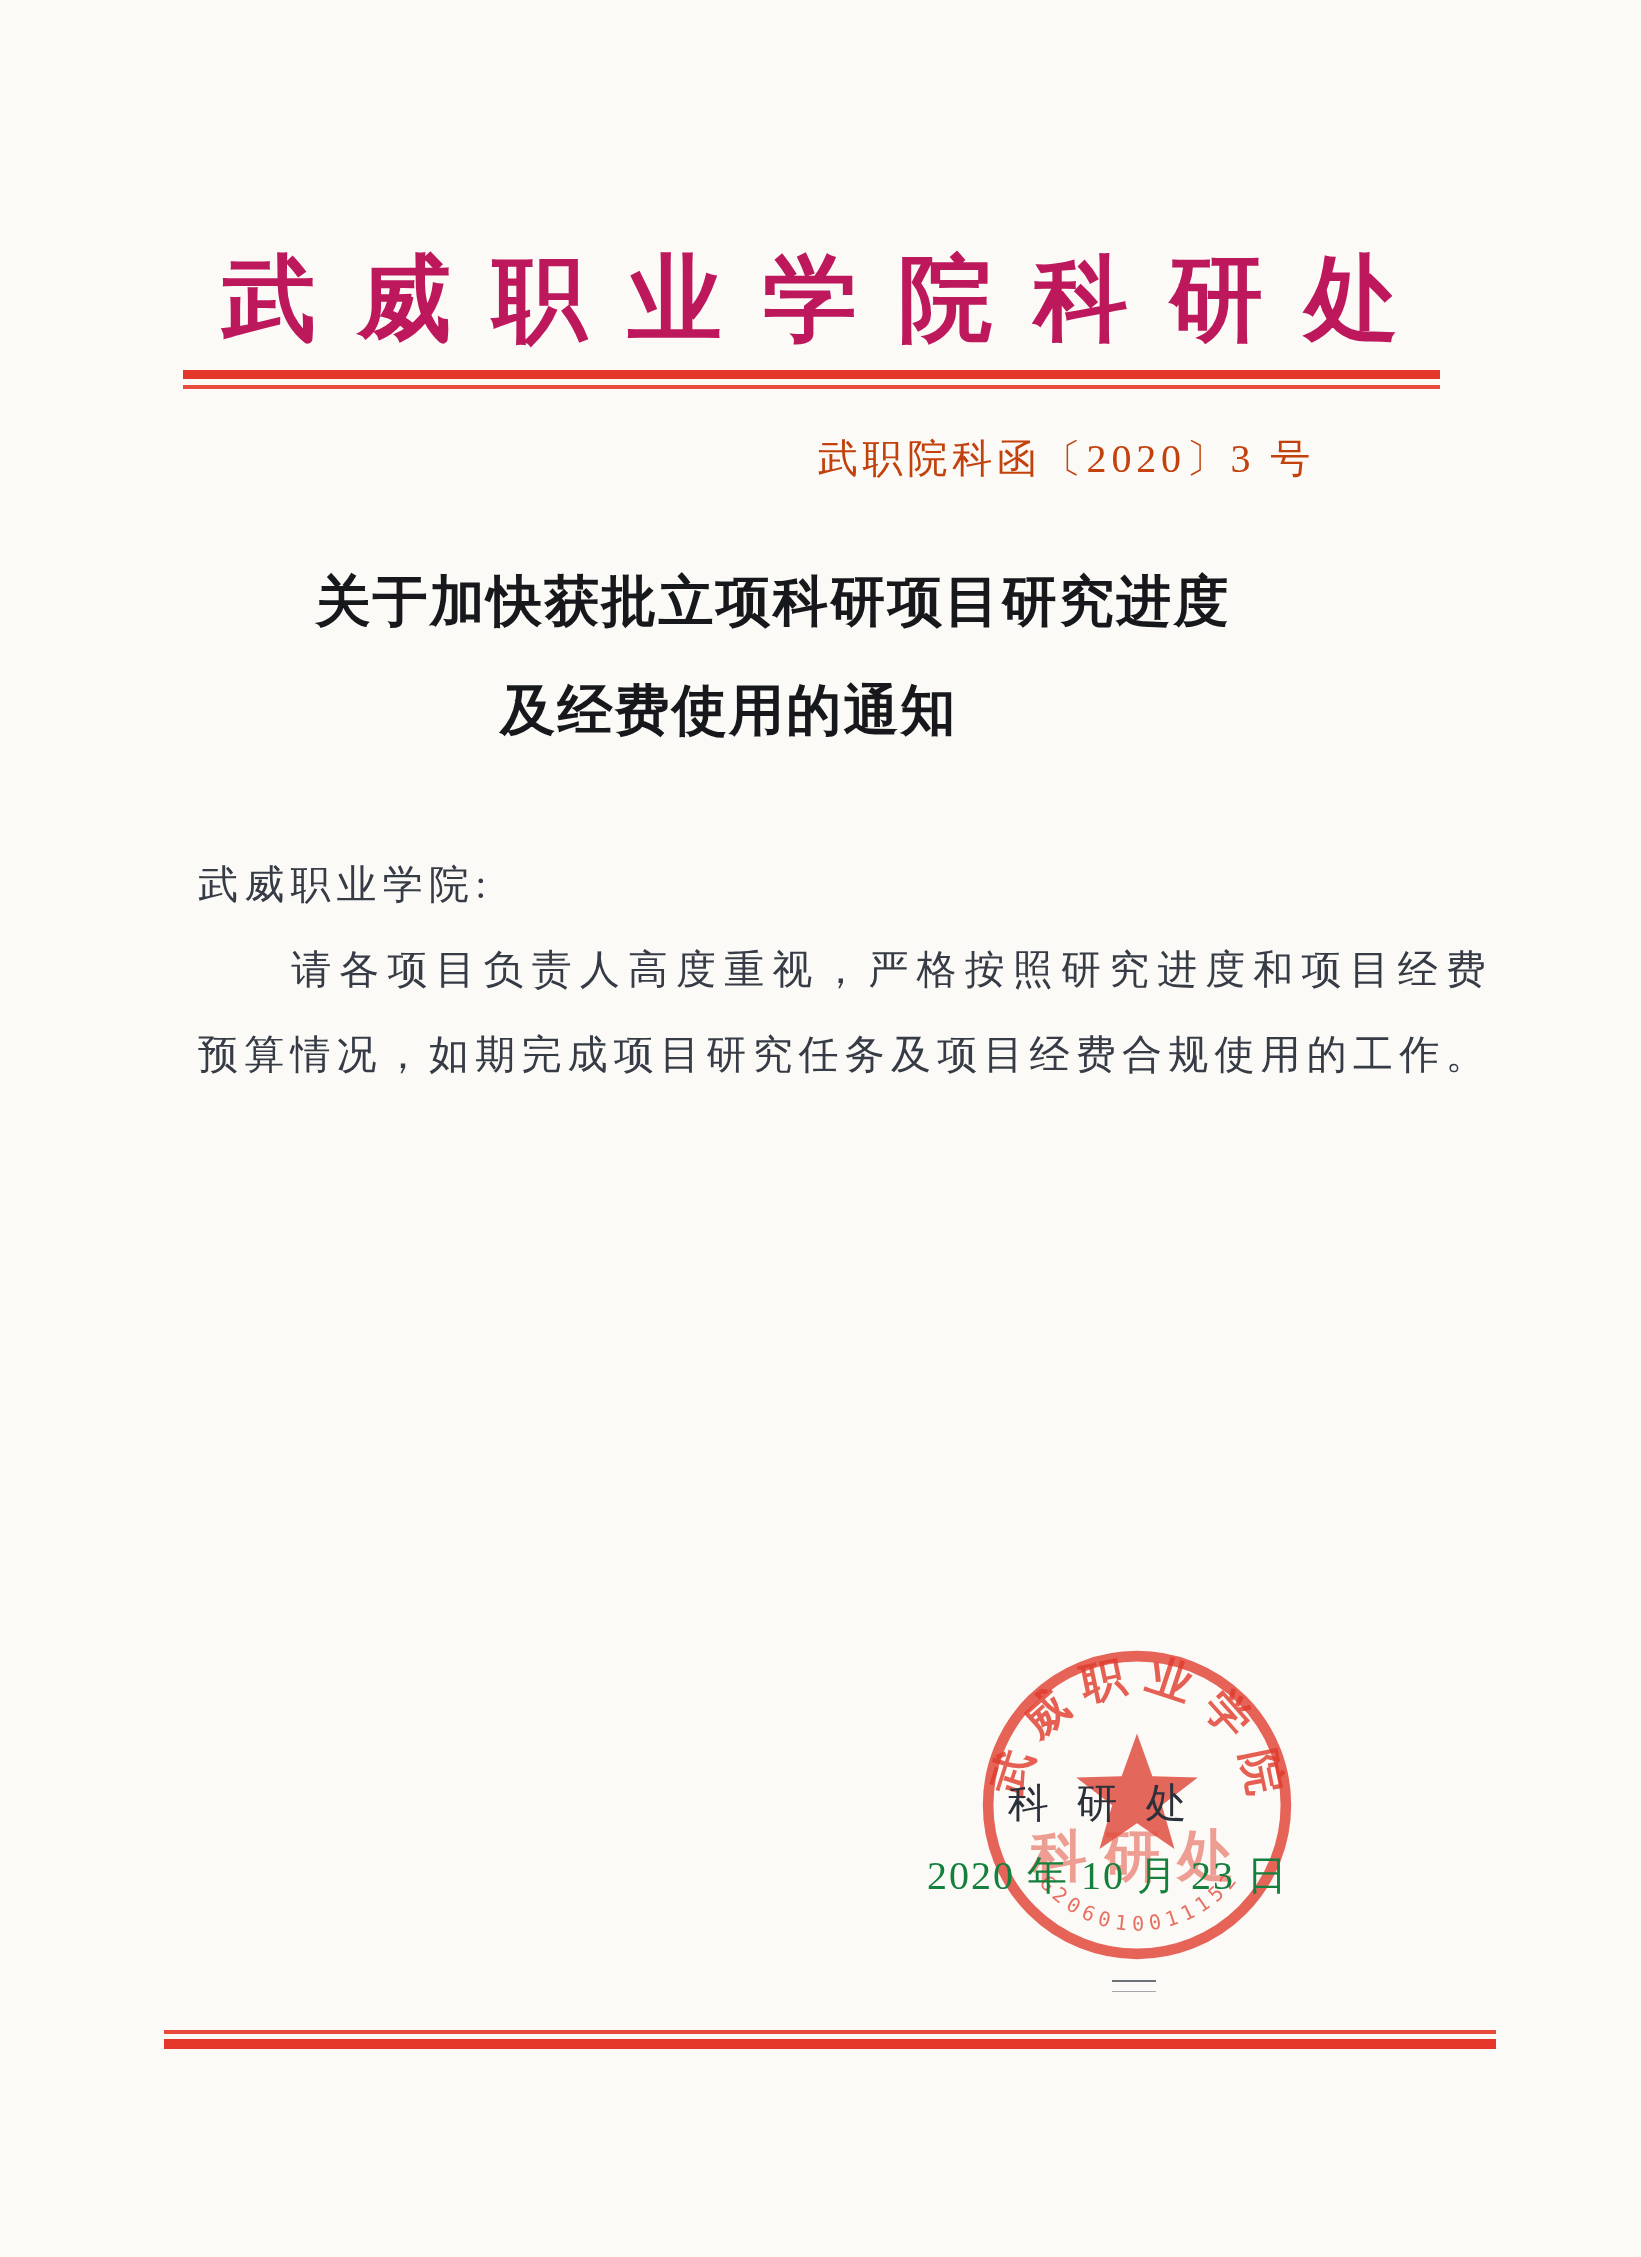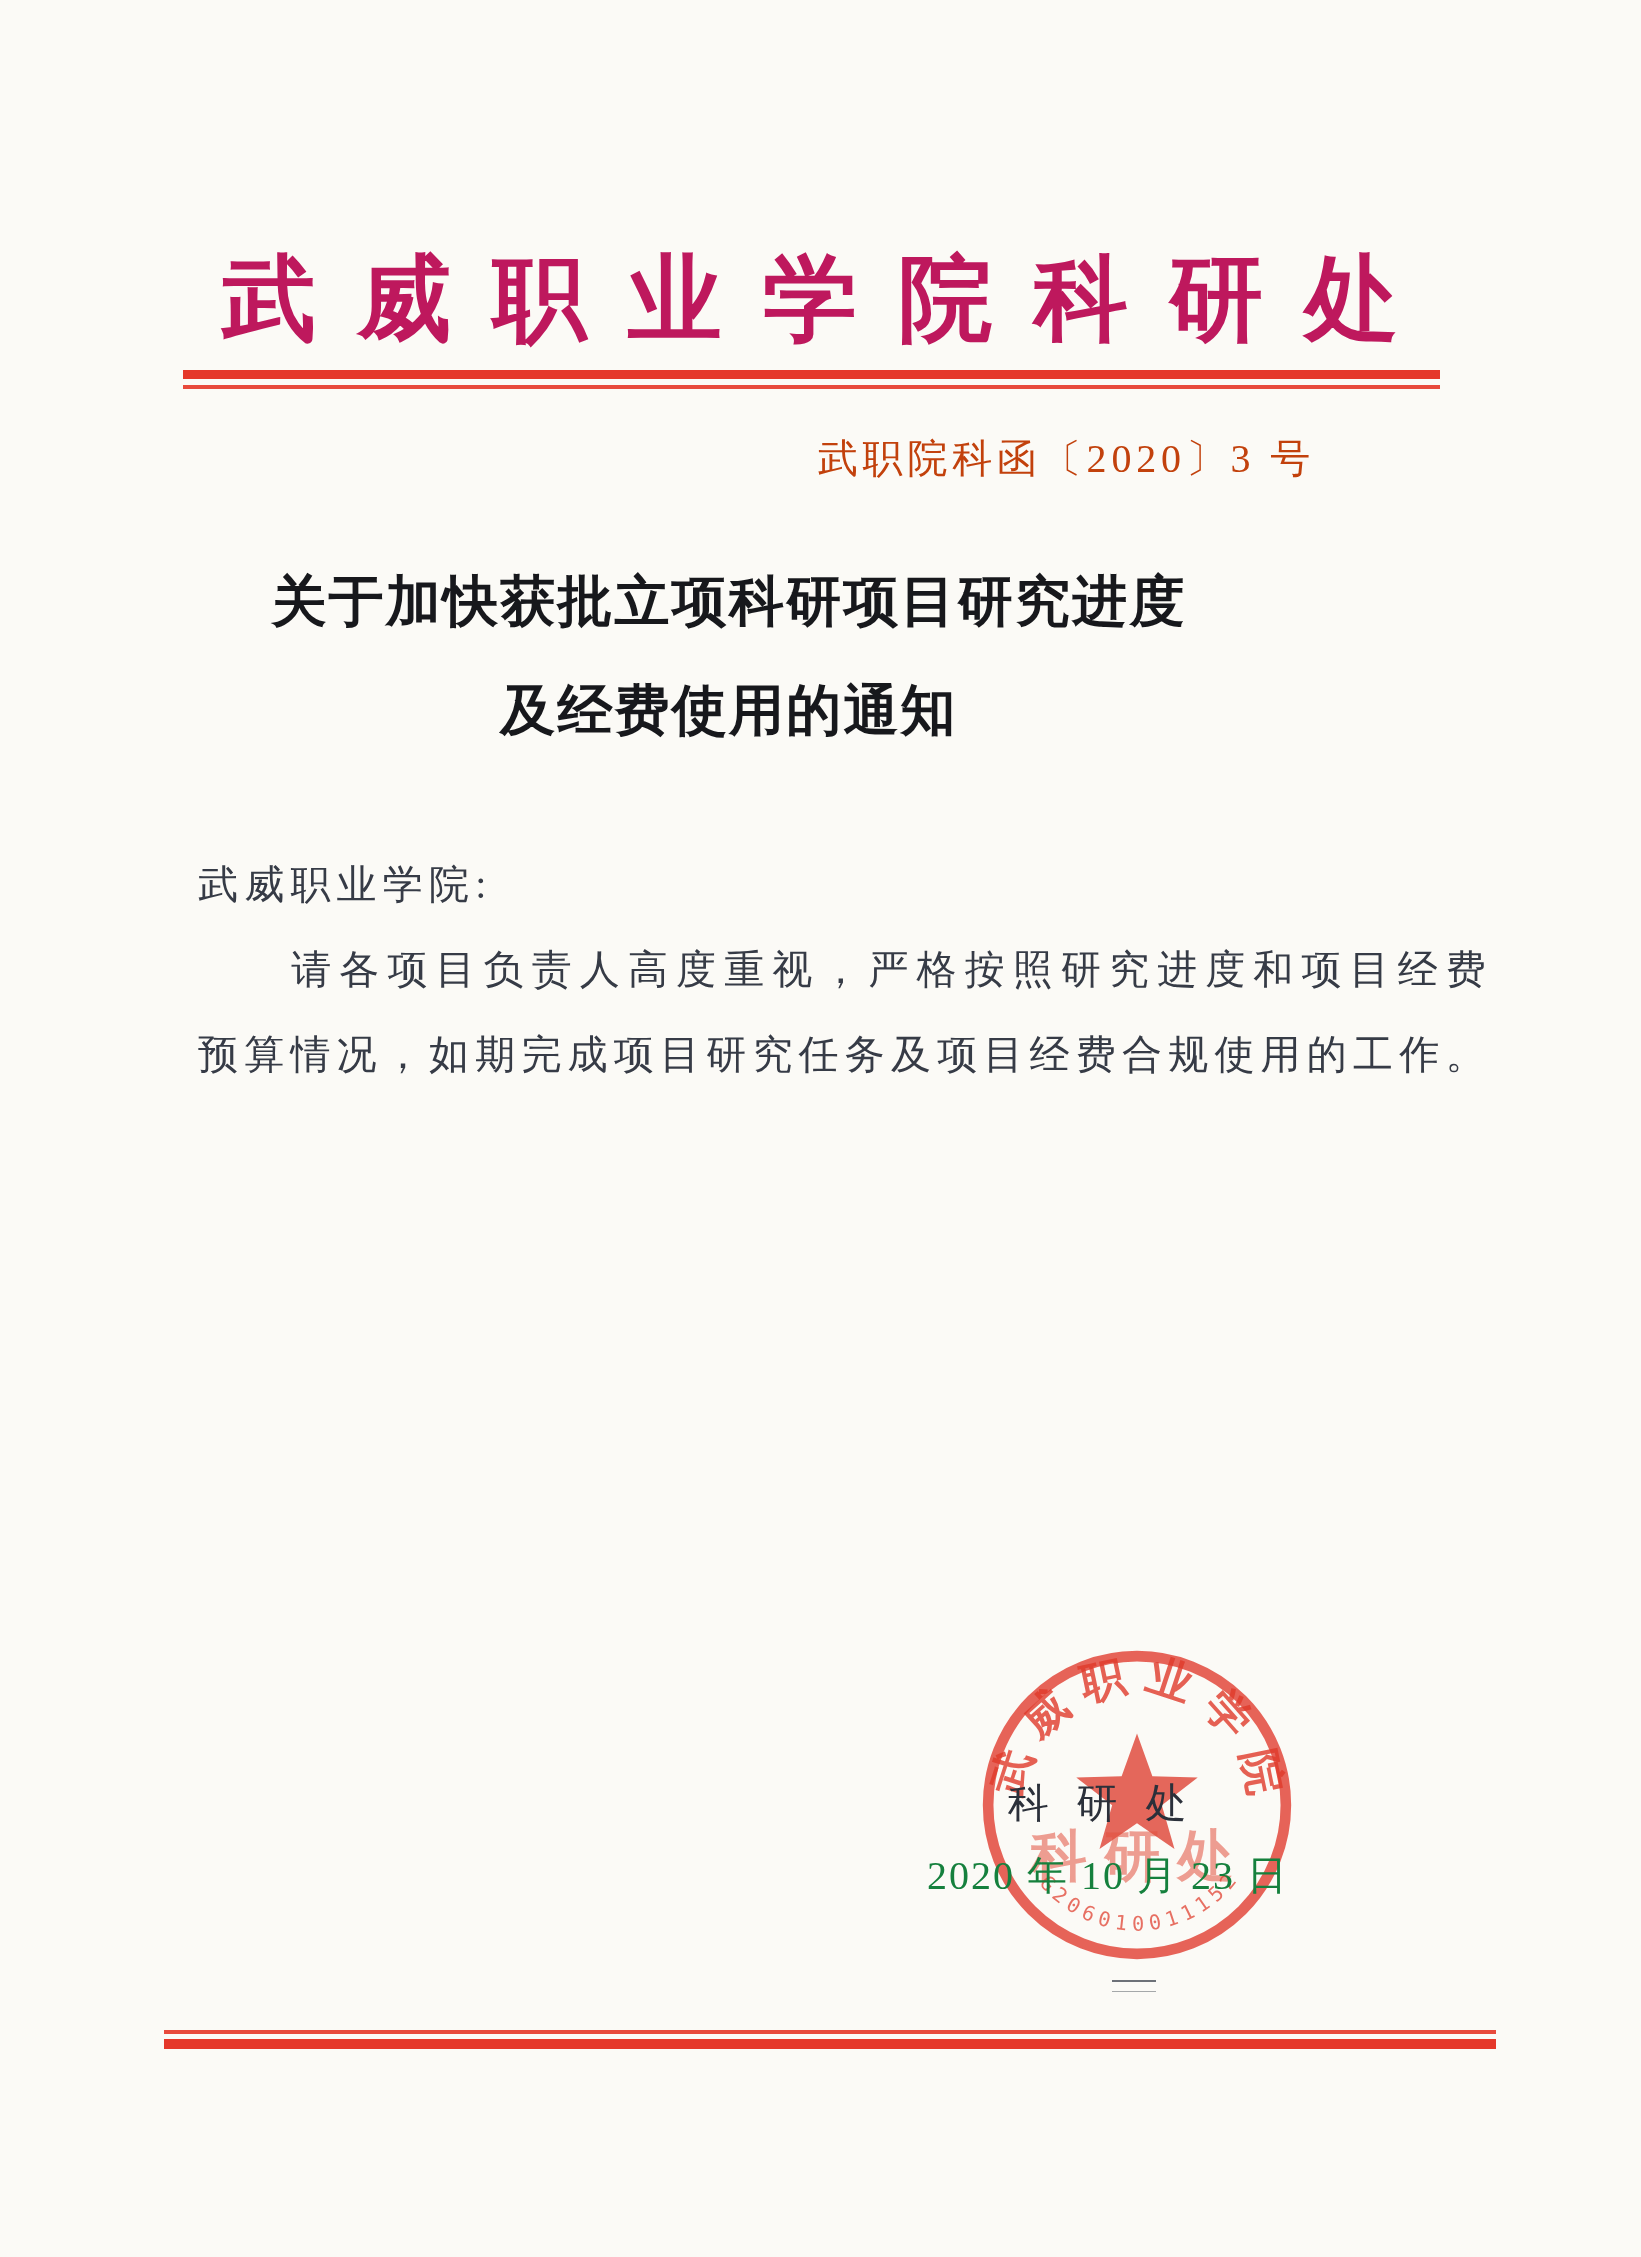--- a/index.html
+++ b/index.html
@@ -19,21 +19,21 @@
   .rule-bottom-thin{left:164px;top:2030px;width:1332px;height:3.9px;background:#e84a3c;}
   .rule-bottom-thick{left:164px;top:2039px;width:1332px;height:9.7px;}
   .doc-number{
     position:absolute;top:431px;left:0;width:1315px;text-align:right;
     font-size:40px;color:#c2410c;letter-spacing:0.12em;white-space:nowrap;
   }
   .notice-title{
     position:absolute;left:0;width:1458px;text-align:center;
     font-size:55px;font-weight:700;color:#17181c;letter-spacing:0.04em;white-space:nowrap;
   }
-  .notice-title.l1{top:565px;}
+  .notice-title.l1{top:565px;padding-left:44px;}
   .notice-title.l2{top:674px;}
   .body-text{
     position:absolute;top:842px;left:198px;width:1294px;
     font-size:40px;line-height:85px;color:#363b46;
     letter-spacing:0.155em;text-align:justify;
   }
   .body-text .salutation{margin:0;}
   .body-text p{margin:0;text-indent:2.33em;}
   .sig-dept{
     position:absolute;top:1776px;left:930px;width:348px;text-align:center;

